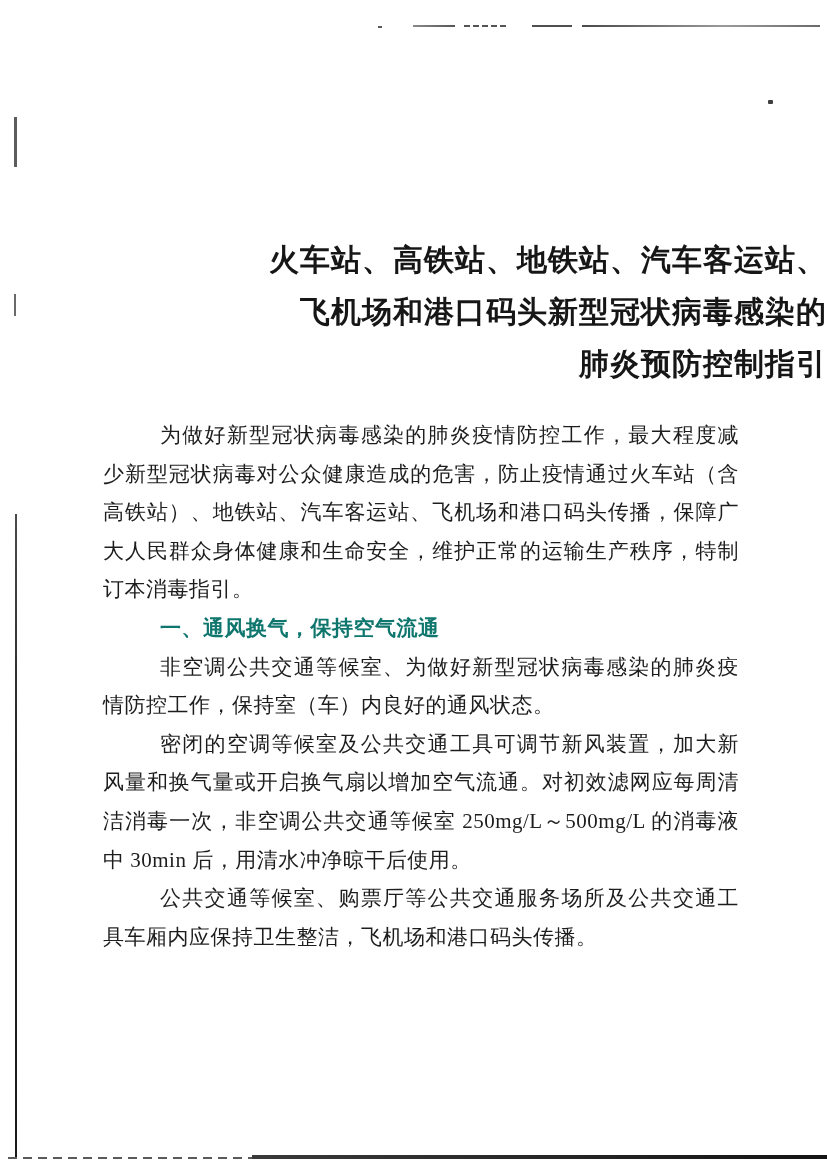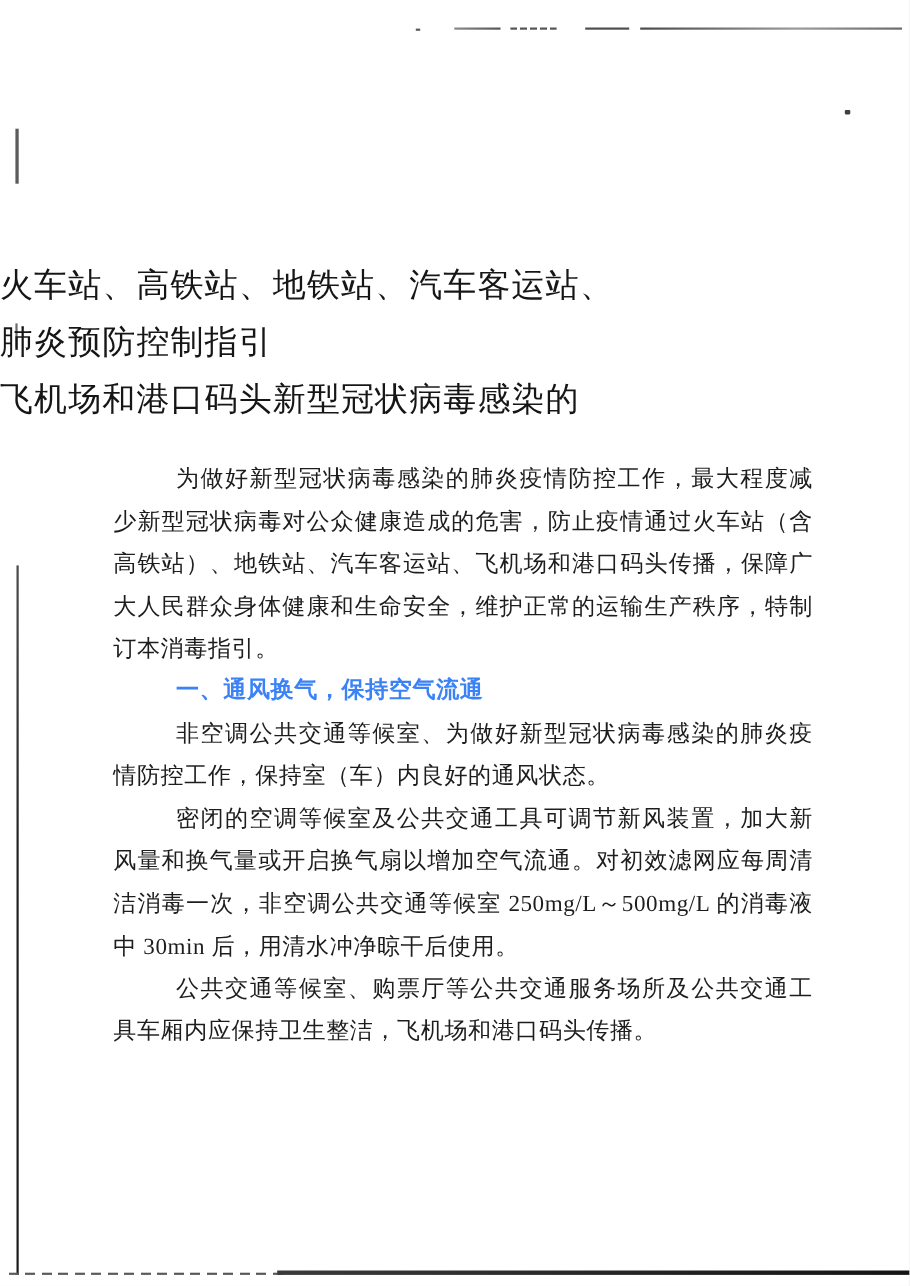--- a/index.html
+++ b/index.html
@@ -16,24 +16,24 @@
     overflow: hidden;
     font-family: "Liberation Serif", "DejaVu Serif", serif;
   }
   
   .doc-title {
     position: absolute;
     top: 234px;
     left: 0;
     width: 100%;
     margin: 0;
-    text-align: left;
+    text-align: right;
     font-family: "Liberation Serif", "DejaVu Serif", serif;
     font-size: 30px;
-    font-weight: normal;
+    font-weight: bold;
     line-height: 52px;
     color: #161616;
     letter-spacing: 1px;
   }
   .doc-title .title-line { display: block; }
   
   .doc-body {
     position: absolute;
     top: 416px;
     left: 103px;
@@ -49,21 +49,21 @@
     text-indent: 57px;
     font-family: Liberation Serif, serif;
   }
   .doc-body h2 {
     margin: 0;
     padding-left: 57px;
     font-family: "Liberation Sans", "DejaVu Sans", sans-serif;
     font-size: 21px;
     font-weight: bold;
     line-height: 38.6px;
-    color: #3b82f6;
+    color: #0f766e;
     letter-spacing: 0.5px;
   }
   
   .artifact { position: absolute; pointer-events: none; }
   .top-dash-a { left: 378px; top: 26px; width: 4px;  height: 2px; background: #5a5a5a; }
   .top-dash-b { left: 413px; top: 25px; width: 42px; height: 2px; background: linear-gradient(to right, #8a8a8a, #555); }
   .top-dash-c { left: 464px; top: 25px; width: 42px; height: 2px;
                 background: repeating-linear-gradient(to right, #555 0 6px, transparent 6px 9px); }
   .top-dash-d { left: 532px; top: 25px; width: 40px; height: 2px; background: #4f4f4f; }
   .top-line-e { left: 582px; top: 25px; width: 238px; height: 2px;
@@ -90,22 +90,22 @@
   <div class="artifact top-line-e"></div>
   <div class="artifact speck-right"></div>
   <div class="artifact left-bar-top"></div>
   <div class="artifact left-tick"></div>
   <div class="artifact left-bar-long"></div>
   <div class="artifact bottom-dashes"></div>
   <div class="artifact bottom-line"></div>
 
   <h1 class="doc-title">
     <span class="title-line">火车站、高铁站、地铁站、汽车客运站、</span>
+    <span class="title-line">飞机场和港口码头新型冠状病毒感染的</span>
     <span class="title-line">肺炎预防控制指引</span>
-    <span class="title-line">飞机场和港口码头新型冠状病毒感染的</span>
   </h1>
 
   <div class="doc-body">
     <p>为做好新型冠状病毒感染的肺炎疫情防控工作，最大程度减少新型冠状病毒对公众健康造成的危害，防止疫情通过火车站（含高铁站）、地铁站、汽车客运站、飞机场和港口码头传播，保障广大人民群众身体健康和生命安全，维护正常的运输生产秩序，特制订本消毒指引。</p>
     <h2>一、通风换气，保持空气流通</h2>
     <p>非空调公共交通等候室、为做好新型冠状病毒感染的肺炎疫情防控工作，保持室（车）内良好的通风状态。</p>
     <p>密闭的空调等候室及公共交通工具可调节新风装置，加大新风量和换气量或开启换气扇以增加空气流通。对初效滤网应每周清洁消毒一次，非空调公共交通等候室 250mg/L～500mg/L 的消毒液中 30min 后，用清水冲净晾干后使用。</p>
     <p>公共交通等候室、购票厅等公共交通服务场所及公共交通工具车厢内应保持卫生整洁，飞机场和港口码头传播。</p>
   </div>
 

